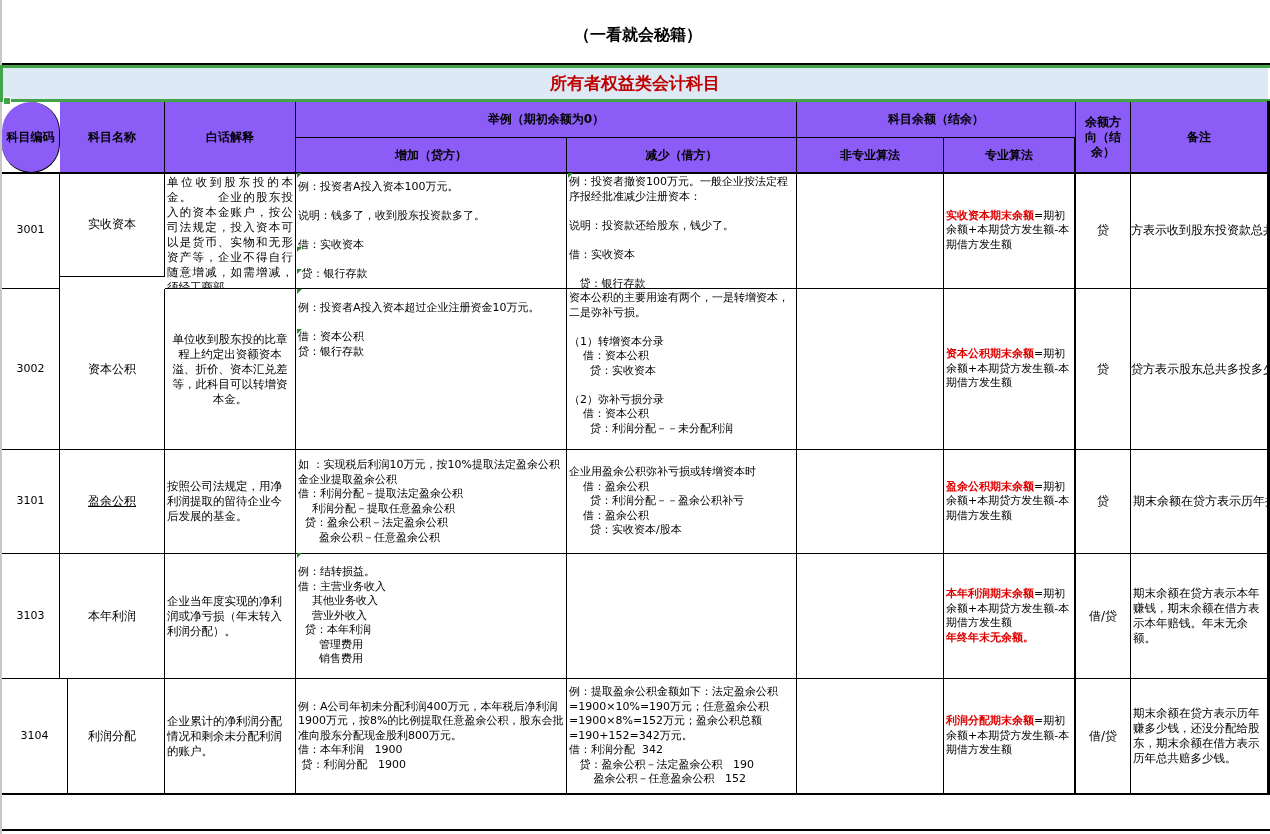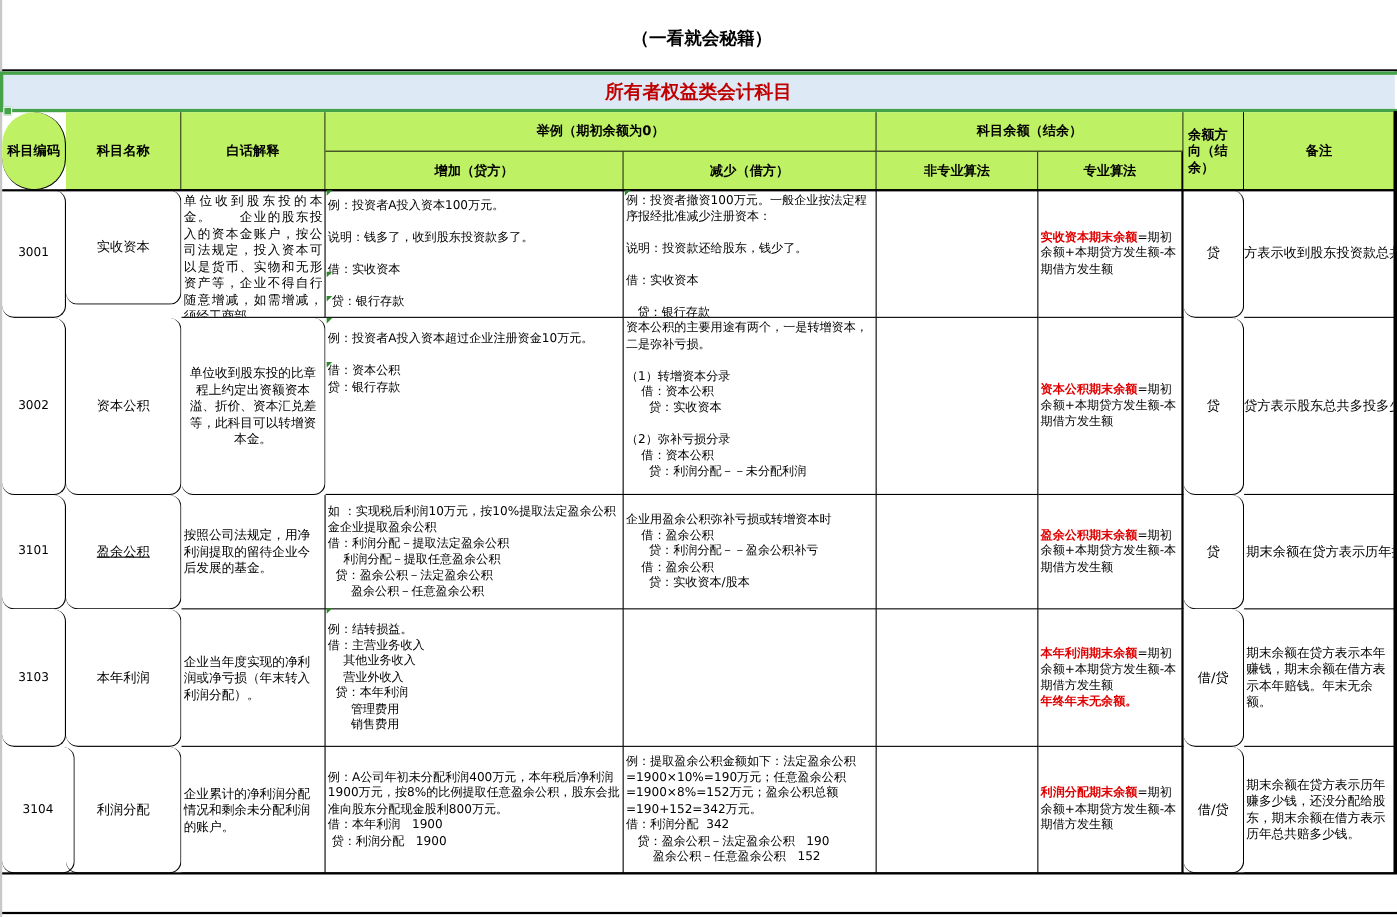--- a/index.html
+++ b/index.html
@@ -8,22 +8,22 @@
   .title { position:absolute; left:0; top:0; width:1270px; height:64px; display:flex; align-items:center; justify-content:center; }
   .title .main { font-size:25px; font-family:"DejaVu Serif", serif; }
   .title .sub { font-size:16px; font-family:"DejaVu Serif", serif; font-weight:bold; margin-left:6px; margin-top:6px; }
   .topline { position:absolute; left:2px; top:63px; width:1268px; height:2px; background:#000; }
   .band { position:absolute; left:2px; top:65px; width:1266px; height:36px; background:#dde9f5; display:flex; align-items:center; justify-content:center; color:#c00000; font-size:17px; font-weight:bold; }
   .sel-top { position:absolute; left:2px; top:65px; width:1268px; height:3px; background:#44a348; }
   .sel-bot { position:absolute; left:2px; top:99px; width:1268px; height:3px; background:#44a348; }
   .sel-left { position:absolute; left:0; top:65px; width:3px; height:37px; background:#44a348; }
   .sel-handle { position:absolute; left:3px; top:97px; width:6px; height:6px; background:#44a348; border:1px solid #fff; }
   .cell { position:absolute; box-sizing:border-box; border-right:1px solid #000; border-bottom:1px solid #000; font-size:11px; line-height:14.5px; overflow:hidden; }
-  .hd { background:#bef264; font-weight:bold; font-size:12px; display:flex; align-items:center; justify-content:center; }
-  .c { display:flex; align-items:center; justify-content:center; text-align:center;border-radius:11px; }
+  .hd { background:#8b5cf6; font-weight:bold; font-size:12px; display:flex; align-items:center; justify-content:center; text-align:center; }
+  .c { display:flex; align-items:center; justify-content:center; text-align:center; }
   .l { padding:2px 2px; white-space:pre-wrap; }
   .vc { display:flex; align-items:center; }
   .thick-r { border-right:2px solid #000; }
   .red { color:#e00000; font-weight:bold; }
   .tri { position:absolute; width:0; height:0; border-top:5px solid #2a8a2a; border-right:5px solid transparent; }
   .rowline { position:absolute; left:2px; width:1268px; height:2px; background:#000; }
   .rightedge { position:absolute; left:1267px; top:101px; width:3px; height:693px; background:#000; }
 </style>
 </head>
 <body>

